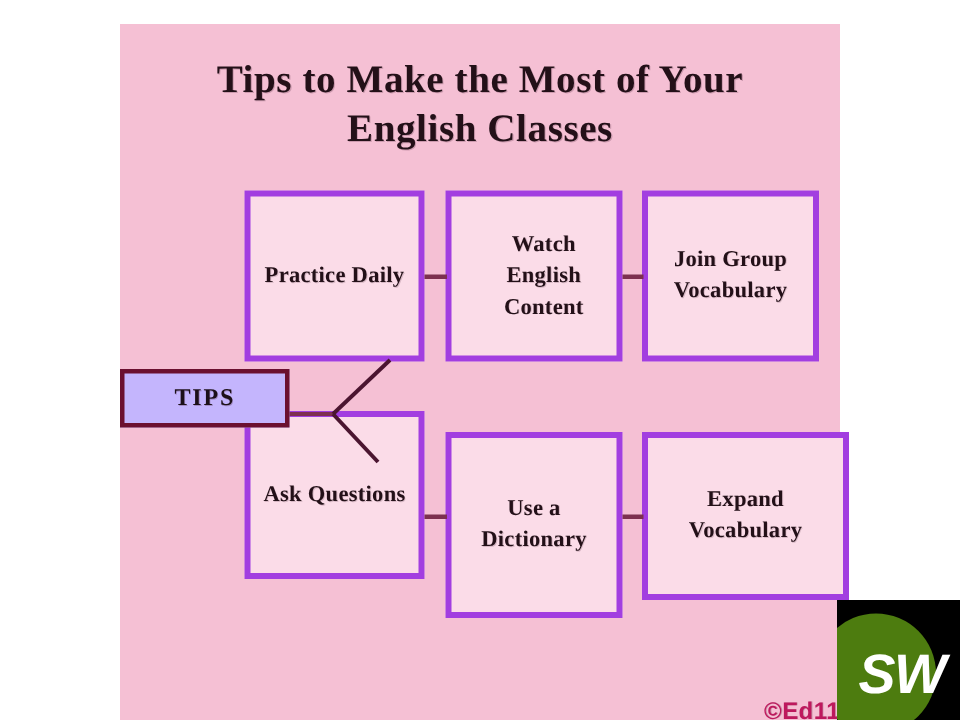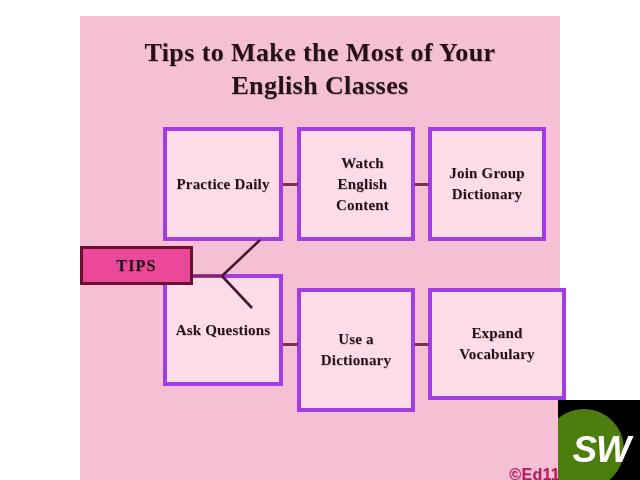--- a/index.html
+++ b/index.html
@@ -93,21 +93,21 @@
   #conn-r2-b { left: 335px; top: 327px; width: 14px; }
 
   
   #tips-badge {
     position: absolute;
     left: 0px;
     top: 230px;
     width: 113px;
     height: 39px;
     box-sizing: border-box;
-    background: #ec4899;
+    background: #c4b5fd;
     border: 3px solid #6b1030;
     display: flex;
     align-items: center;
     justify-content: center;
     z-index: 4;
   }
   #tips-badge-label {
     font-family: "Liberation Serif", serif;
     font-weight: bold;
     font-size: 16px;
@@ -189,21 +189,21 @@
       <span class="line">English Classes</span>
     </div>
 
     <div class="tip-box" id="box-practice-daily">
       <span class="tip-label">Practice Daily</span>
     </div>
     <div class="tip-box" id="box-watch-english">
       <span class="tip-label">Watch English Content</span>
     </div>
     <div class="tip-box" id="box-join-group">
-      <span class="tip-label">Join Group Dictionary</span>
+      <span class="tip-label">Join Group Vocabulary</span>
     </div>
 
     <div class="tip-box" id="box-ask-questions">
       <span class="tip-label">Ask Questions</span>
     </div>
     <div class="tip-box" id="box-use-dictionary">
       <span class="tip-label">Use a Dictionary</span>
     </div>
     <div class="tip-box" id="box-expand-vocab">
       <span class="tip-label">Expand Vocabulary</span>

